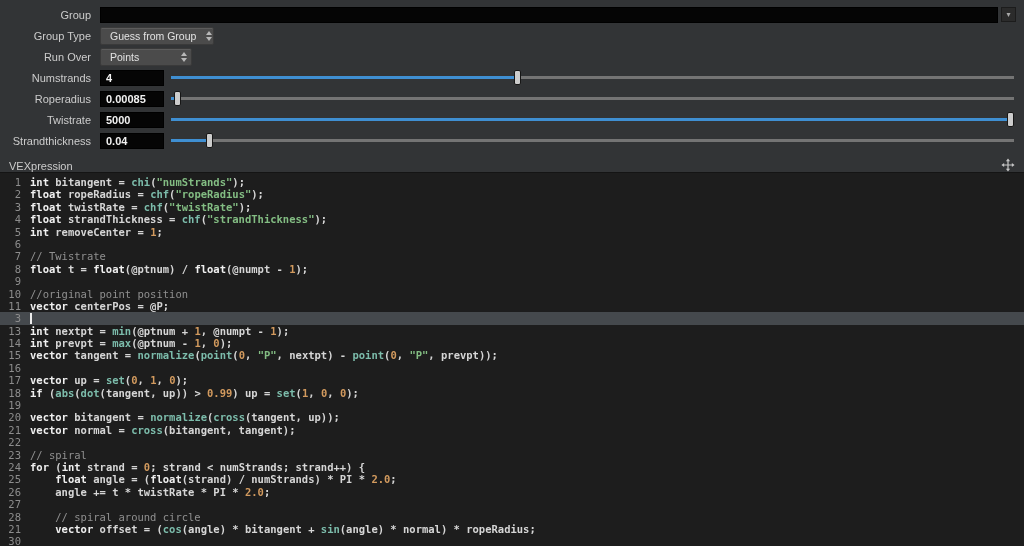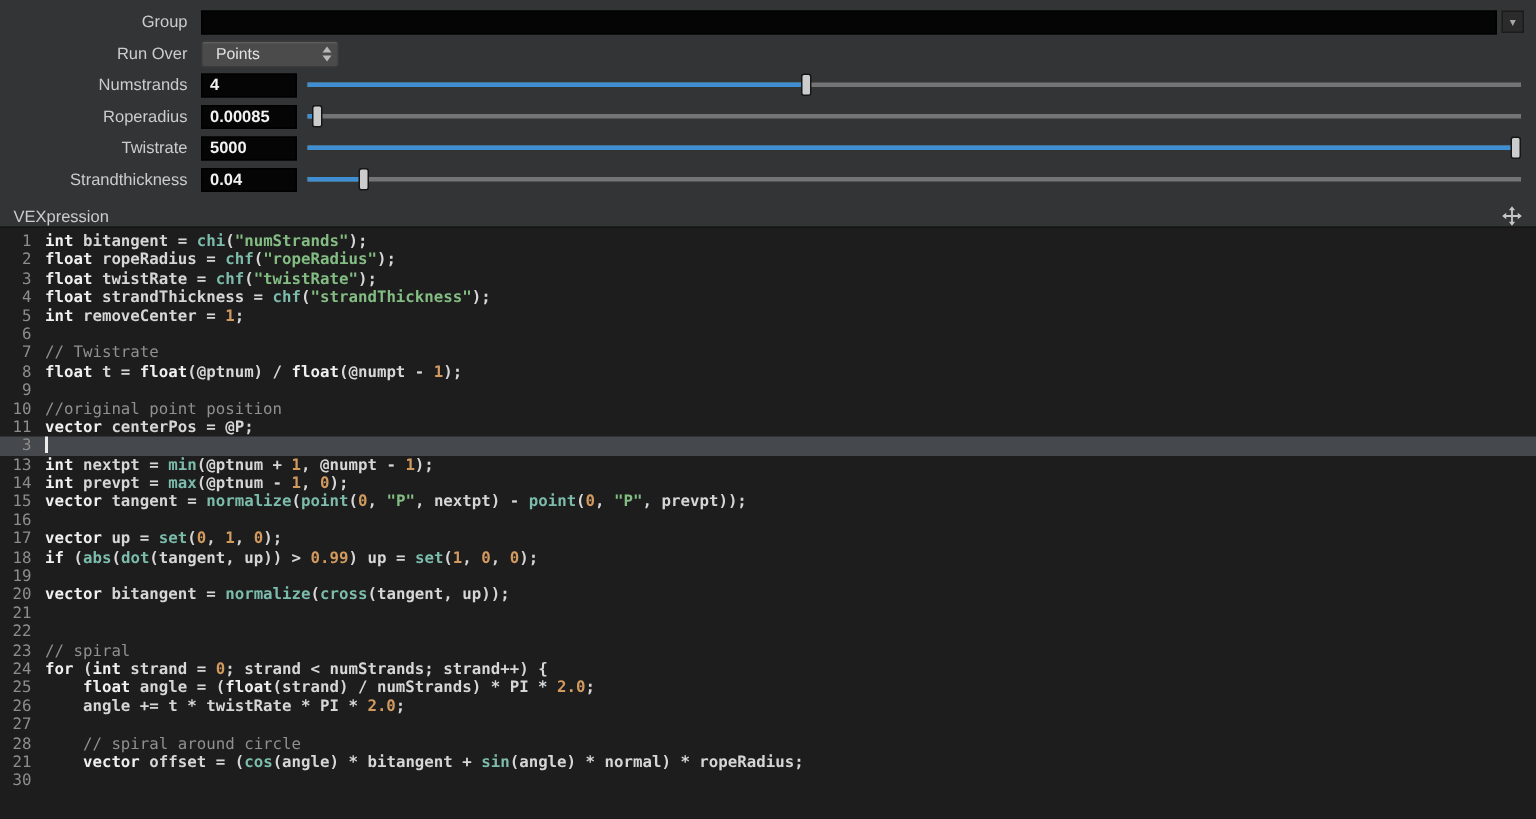--- a/index.html
+++ b/index.html
@@ -3,21 +3,21 @@
 <meta charset="utf-8">
 <style>
   * { margin:0; padding:0; box-sizing:border-box; }
   html,body { width:1024px; height:546px; overflow:hidden; }
   body { font-family:"Liberation Sans", sans-serif; background:#323436; }
   .app { width:1024px; height:546px; display:flex; flex-direction:column; background:#323436; }
 
   
   .params { padding-top:4px; flex:none; }
   .prow { display:flex; align-items:center; height:21px; padding-right:8px; }
-  .plabel { width:134px; flex:none; text-align:right; padding-right:9px; font-size:11px; color:#cccccc; white-space:nowrap; }
+  .plabel { width:100px; flex:none; text-align:right; padding-right:9px; font-size:11px; color:#cccccc; white-space:nowrap; }
   .grow { flex:1; }
 
   .textfield { background:#050505; height:16px; border:1px solid #000; display:flex; align-items:center; padding:0 5px; color:#e8e8e8; font-size:11px; }
   .dropbtn { width:15px; height:15px; background:#2b2b2b; border:1px solid #1c1c1c; margin-left:3px; display:flex; align-items:center; justify-content:center; color:#a8a8a8; font-size:8px; line-height:1; cursor:pointer; flex:none; }
 
   .menu { background:#4b4b4b; height:18px; border-radius:2px; border:1px solid #3a3a3a; box-shadow:inset 0 1px 0 #5c5c5c; display:flex; align-items:center; padding:0 4px 0 9px; font-size:10.5px; color:#e2e2e2; cursor:pointer; flex:none; }
   .menu .mval { white-space:nowrap; }
   .spinner { display:flex; flex-direction:column; gap:2px; margin-left:auto; padding-left:10px; }
   .spinner i { display:block; width:0; height:0; border-left:3px solid transparent; border-right:3px solid transparent; }
   .spinner .up { border-bottom:4px solid #b8b8b8; }
@@ -61,20 +61,30 @@
     <div class="prow">
       <div class="plabel">Group</div>
       <div class="textfield grow">
           <span></span>
         </div>
       <div class="dropbtn">
           <span>▾</span>
         </div>
     </div>
 
+    <div class="prow">
+      <div class="plabel">Group Type</div>
+      <div class="menu w114">
+        <span class="mval">Guess from Group</span>
+        <span class="spinner">
+            <i class="up"></i>
+            <i class="dn"></i>
+          </span>
+      </div>
+    </div>
 
     <div class="prow">
       <div class="plabel">Run Over</div>
       <div class="menu w92">
         <span class="mval">Points</span>
         <span class="spinner">
             <i class="up"></i>
             <i class="dn"></i>
           </span>
       </div>
@@ -155,21 +165,21 @@
         <div class="code-line"><span class="ln">11</span><span class="lt"><span class="tk-k">vector</span><span class="tk-p"> centerPos = @P;</span></span></div>
         <div class="code-line active"><span class="ln">3</span><span class="lt"><span class="caret"></span></span></div>
         <div class="code-line"><span class="ln">13</span><span class="lt"><span class="tk-k">int</span><span class="tk-p"> nextpt = </span><span class="tk-f">min</span><span class="tk-p">(@ptnum + </span><span class="tk-n">1</span><span class="tk-p">, @numpt - </span><span class="tk-n">1</span><span class="tk-p">);</span></span></div>
         <div class="code-line"><span class="ln">14</span><span class="lt"><span class="tk-k">int</span><span class="tk-p"> prevpt = </span><span class="tk-f">max</span><span class="tk-p">(@ptnum - </span><span class="tk-n">1</span><span class="tk-p">, </span><span class="tk-n">0</span><span class="tk-p">);</span></span></div>
         <div class="code-line"><span class="ln">15</span><span class="lt"><span class="tk-k">vector</span><span class="tk-p"> tangent = </span><span class="tk-f">normalize</span><span class="tk-p">(</span><span class="tk-f">point</span><span class="tk-p">(</span><span class="tk-n">0</span><span class="tk-p">, </span><span class="tk-s">"P"</span><span class="tk-p">, nextpt) - </span><span class="tk-f">point</span><span class="tk-p">(</span><span class="tk-n">0</span><span class="tk-p">, </span><span class="tk-s">"P"</span><span class="tk-p">, prevpt));</span></span></div>
         <div class="code-line"><span class="ln">16</span><span class="lt"></span></div>
         <div class="code-line"><span class="ln">17</span><span class="lt"><span class="tk-k">vector</span><span class="tk-p"> up = </span><span class="tk-f">set</span><span class="tk-p">(</span><span class="tk-n">0</span><span class="tk-p">, </span><span class="tk-n">1</span><span class="tk-p">, </span><span class="tk-n">0</span><span class="tk-p">);</span></span></div>
         <div class="code-line"><span class="ln">18</span><span class="lt"><span class="tk-k">if</span><span class="tk-p"> (</span><span class="tk-f">abs</span><span class="tk-p">(</span><span class="tk-f">dot</span><span class="tk-p">(tangent, up)) &gt; </span><span class="tk-n">0.99</span><span class="tk-p">) up = </span><span class="tk-f">set</span><span class="tk-p">(</span><span class="tk-n">1</span><span class="tk-p">, </span><span class="tk-n">0</span><span class="tk-p">, </span><span class="tk-n">0</span><span class="tk-p">);</span></span></div>
         <div class="code-line"><span class="ln">19</span><span class="lt"></span></div>
         <div class="code-line"><span class="ln">20</span><span class="lt"><span class="tk-k">vector</span><span class="tk-p"> bitangent = </span><span class="tk-f">normalize</span><span class="tk-p">(</span><span class="tk-f">cross</span><span class="tk-p">(tangent, up));</span></span></div>
-        <div class="code-line"><span class="ln">21</span></div>
+        <div class="code-line"><span class="ln">21</span><span class="lt"><span class="tk-k">vector</span><span class="tk-p"> normal = </span><span class="tk-f">cross</span><span class="tk-p">(bitangent, tangent);</span></span></div>
         <div class="code-line"><span class="ln">22</span><span class="lt"></span></div>
         <div class="code-line"><span class="ln">23</span><span class="lt"><span class="tk-c">// spiral</span></span></div>
         <div class="code-line"><span class="ln">24</span><span class="lt"><span class="tk-k">for</span><span class="tk-p"> (</span><span class="tk-k">int</span><span class="tk-p"> strand = </span><span class="tk-n">0</span><span class="tk-p">; strand &lt; numStrands; strand++) {</span></span></div>
         <div class="code-line"><span class="ln">25</span><span class="lt"><span class="tk-p">    </span><span class="tk-k">float</span><span class="tk-p"> angle = (</span><span class="tk-k">float</span><span class="tk-p">(strand) / numStrands) * PI * </span><span class="tk-n">2.0</span><span class="tk-p">;</span></span></div>
         <div class="code-line"><span class="ln">26</span><span class="lt"><span class="tk-p">    angle += t * twistRate * PI * </span><span class="tk-n">2.0</span><span class="tk-p">;</span></span></div>
         <div class="code-line"><span class="ln">27</span><span class="lt"></span></div>
         <div class="code-line"><span class="ln">28</span><span class="lt"><span class="tk-p">    </span><span class="tk-c">// spiral around circle</span></span></div>
         <div class="code-line"><span class="ln">21</span><span class="lt"><span class="tk-p">    </span><span class="tk-k">vector</span><span class="tk-p"> offset = (</span><span class="tk-f">cos</span><span class="tk-p">(angle) * bitangent + </span><span class="tk-f">sin</span><span class="tk-p">(angle) * normal) * ropeRadius;</span></span></div>
         <div class="code-line"><span class="ln">30</span><span class="lt"></span></div>
       </div>

